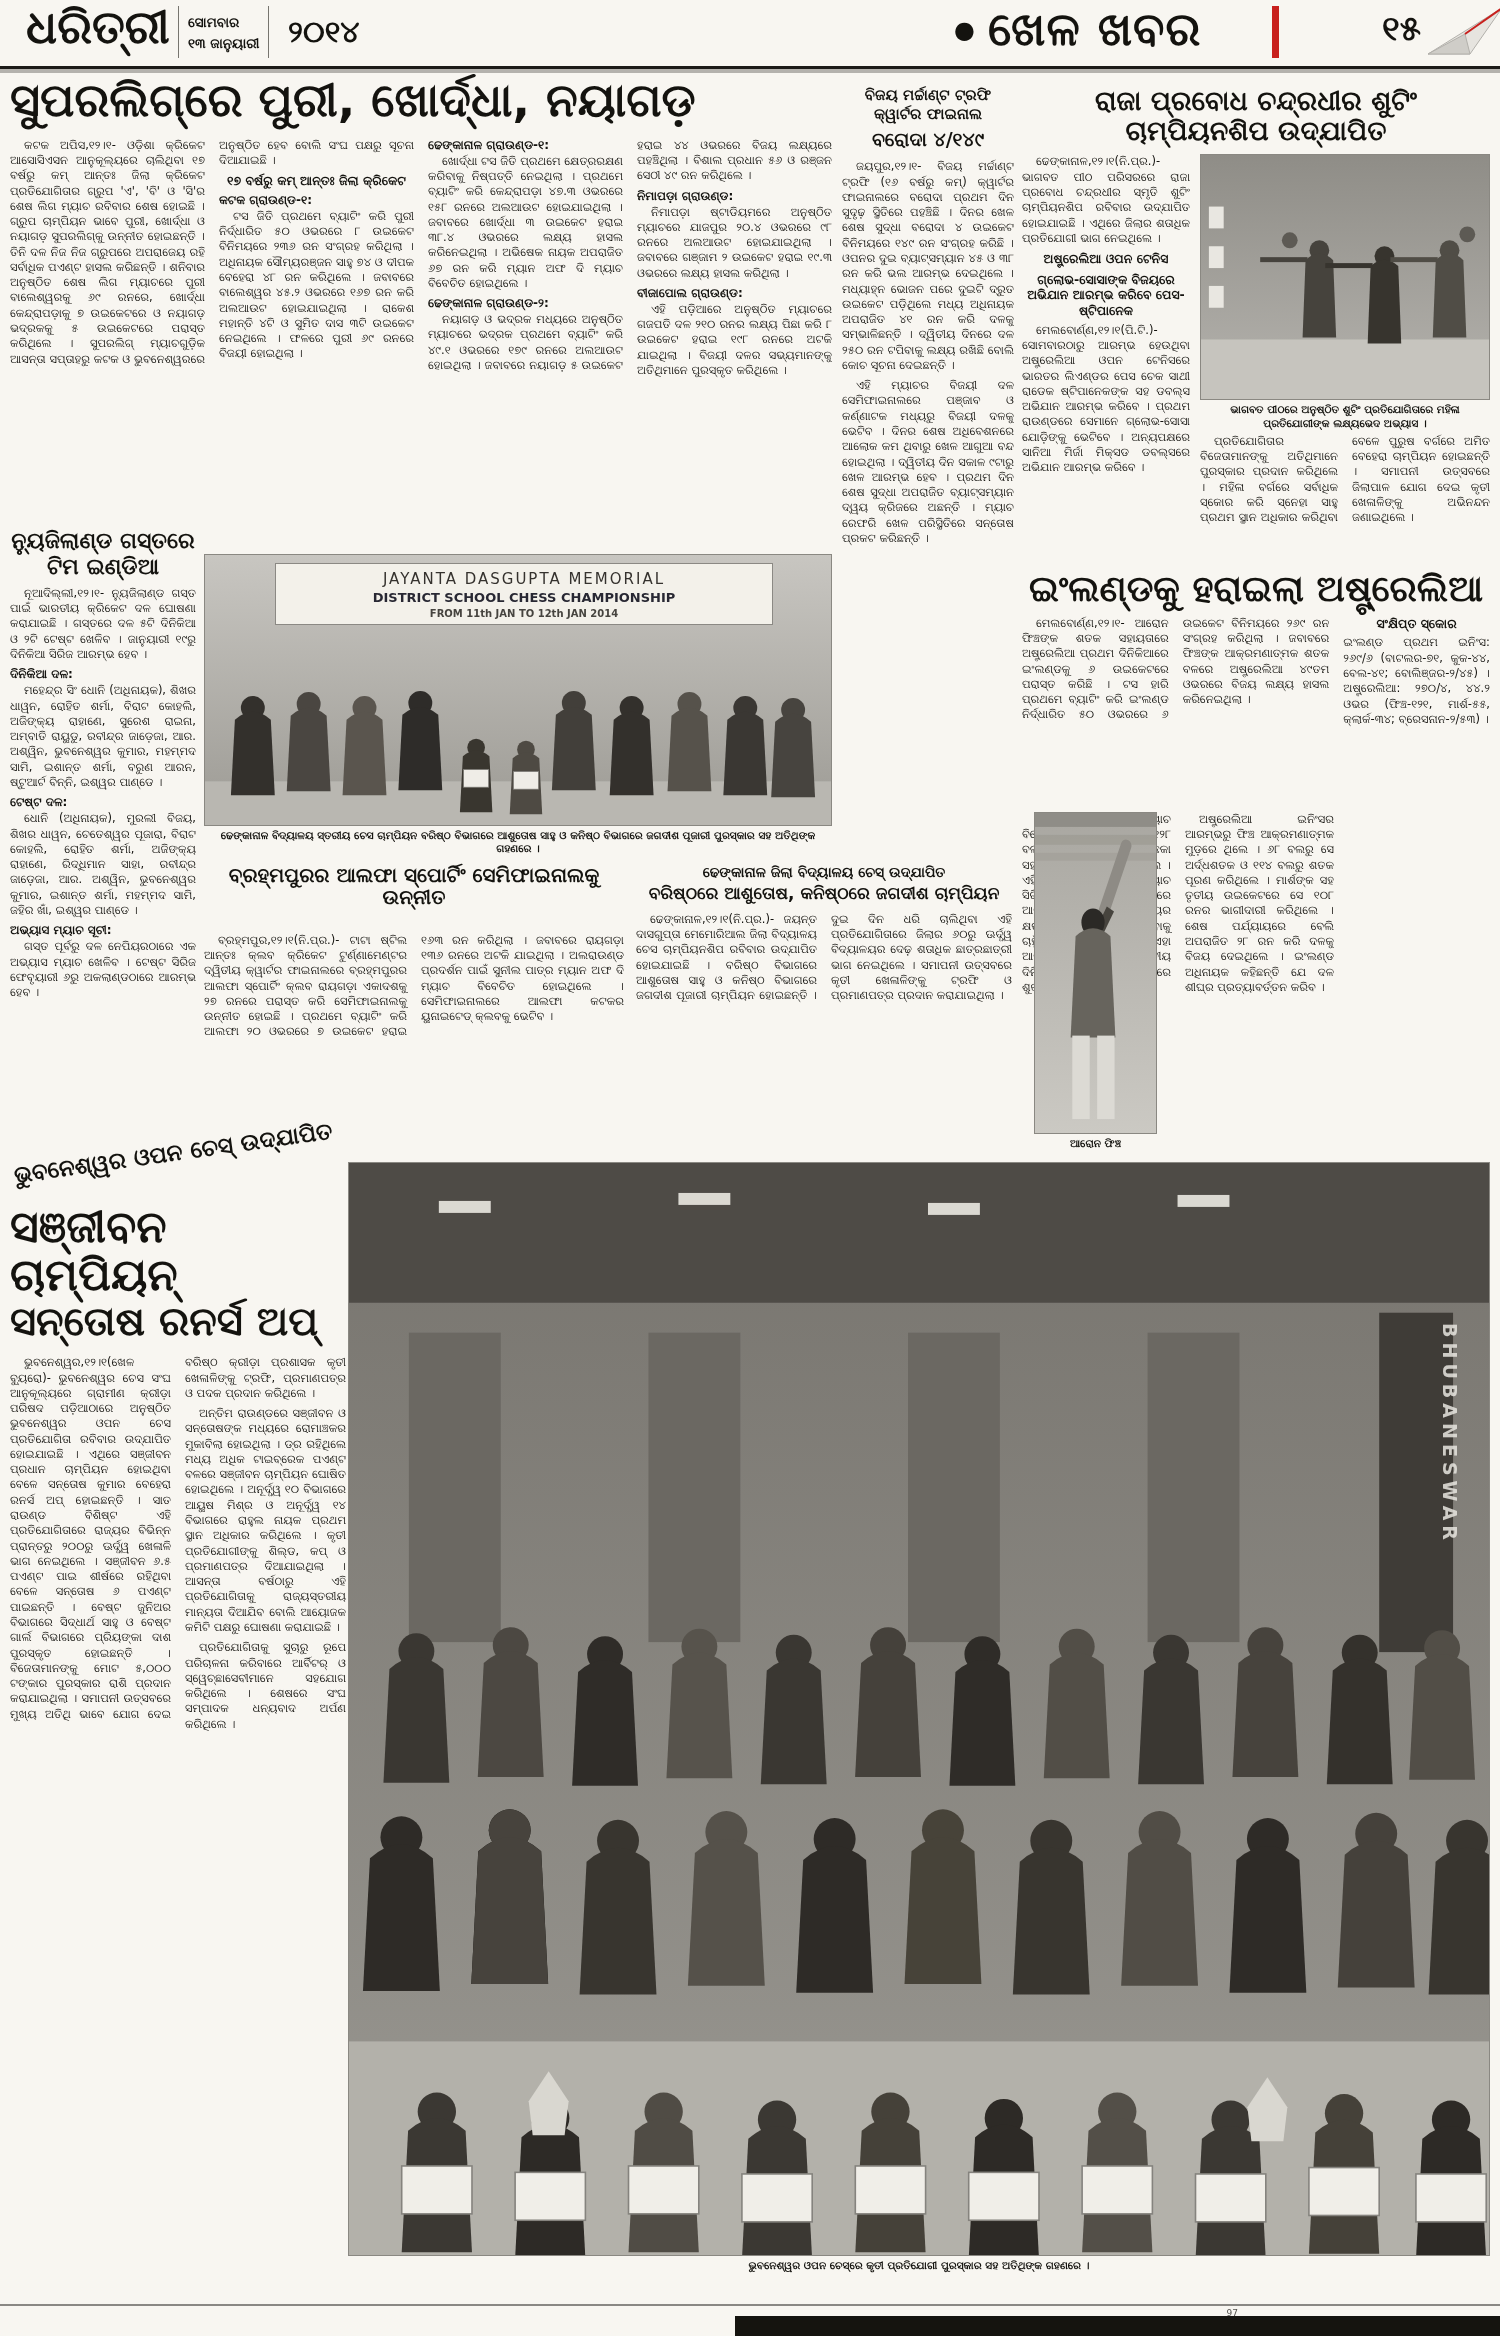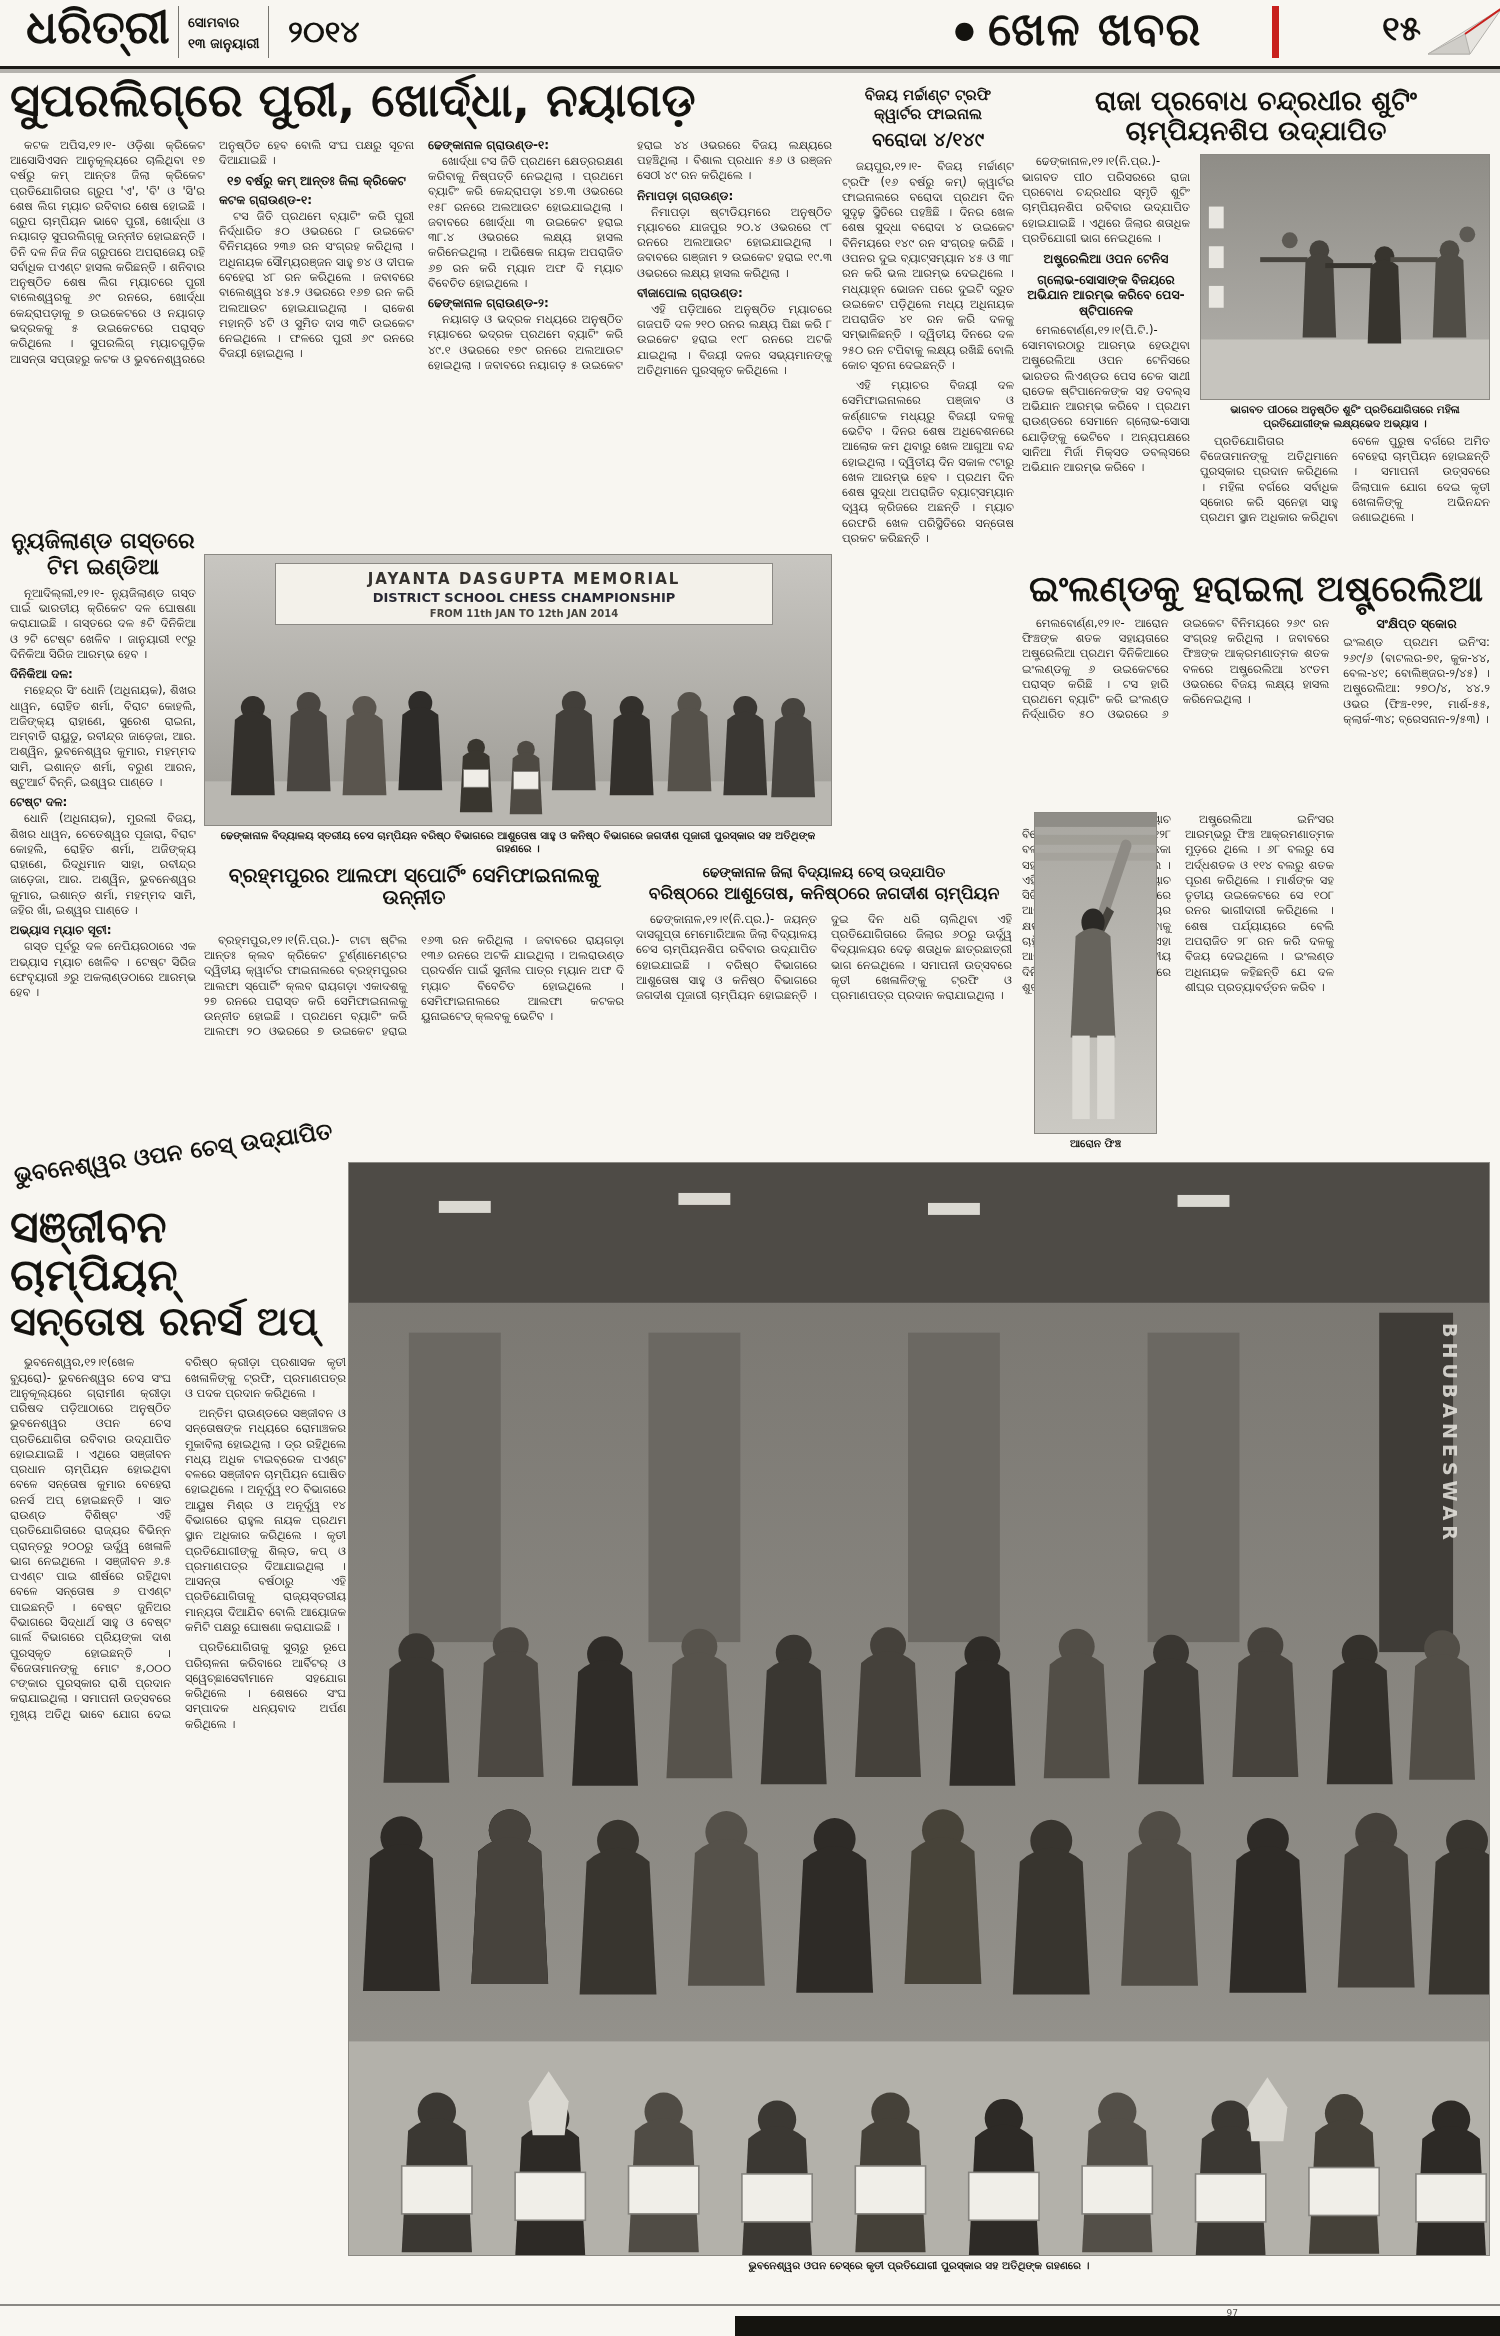--- a/index.html
+++ b/index.html
@@ -61,21 +61,21 @@
   .cricketph{height:322px;}
 
   
   .art-nz{left:10px;top:528px;width:186px;height:614px;overflow:hidden;}
   .hl-sm{font-size:22px;font-weight:800;text-align:center;line-height:1.18;margin:0 0 6px;}
 
   
   .chessfig{left:204px;top:554px;width:628px;}
   .chessph{height:272px;}
   .banner{position:absolute;left:70px;top:8px;width:488px;background:#f3f1ea;border:1px solid #8b8984;padding:6px 4px 5px;text-align:center;}
-  .bl1{font-size:15px;font-weight:700;letter-spacing:2px;color:#35322e;}
+  .bl1{font-size:15px;font-weight:400;letter-spacing:2px;color:#35322e;}
   .bl2{font-size:13px;font-weight:800;color:#282833;margin-top:2px;}
   .bl3{font-size:10px;font-weight:600;color:#46443f;margin-top:3px;}
 
   
   .art-alpha{left:204px;top:864px;width:420px;}
   .hl-alpha{font-size:20px;font-weight:800;text-align:center;line-height:1.12;margin:0 0 24px;}
   .h198{height:198px;}
   .art-dchess{left:636px;top:864px;width:376px;}
   .dc1{font-size:14px;font-weight:800;text-align:center;margin:0;}
   .dc2{font-size:17px;font-weight:800;text-align:center;margin:2px 0 8px;line-height:1.22;}

